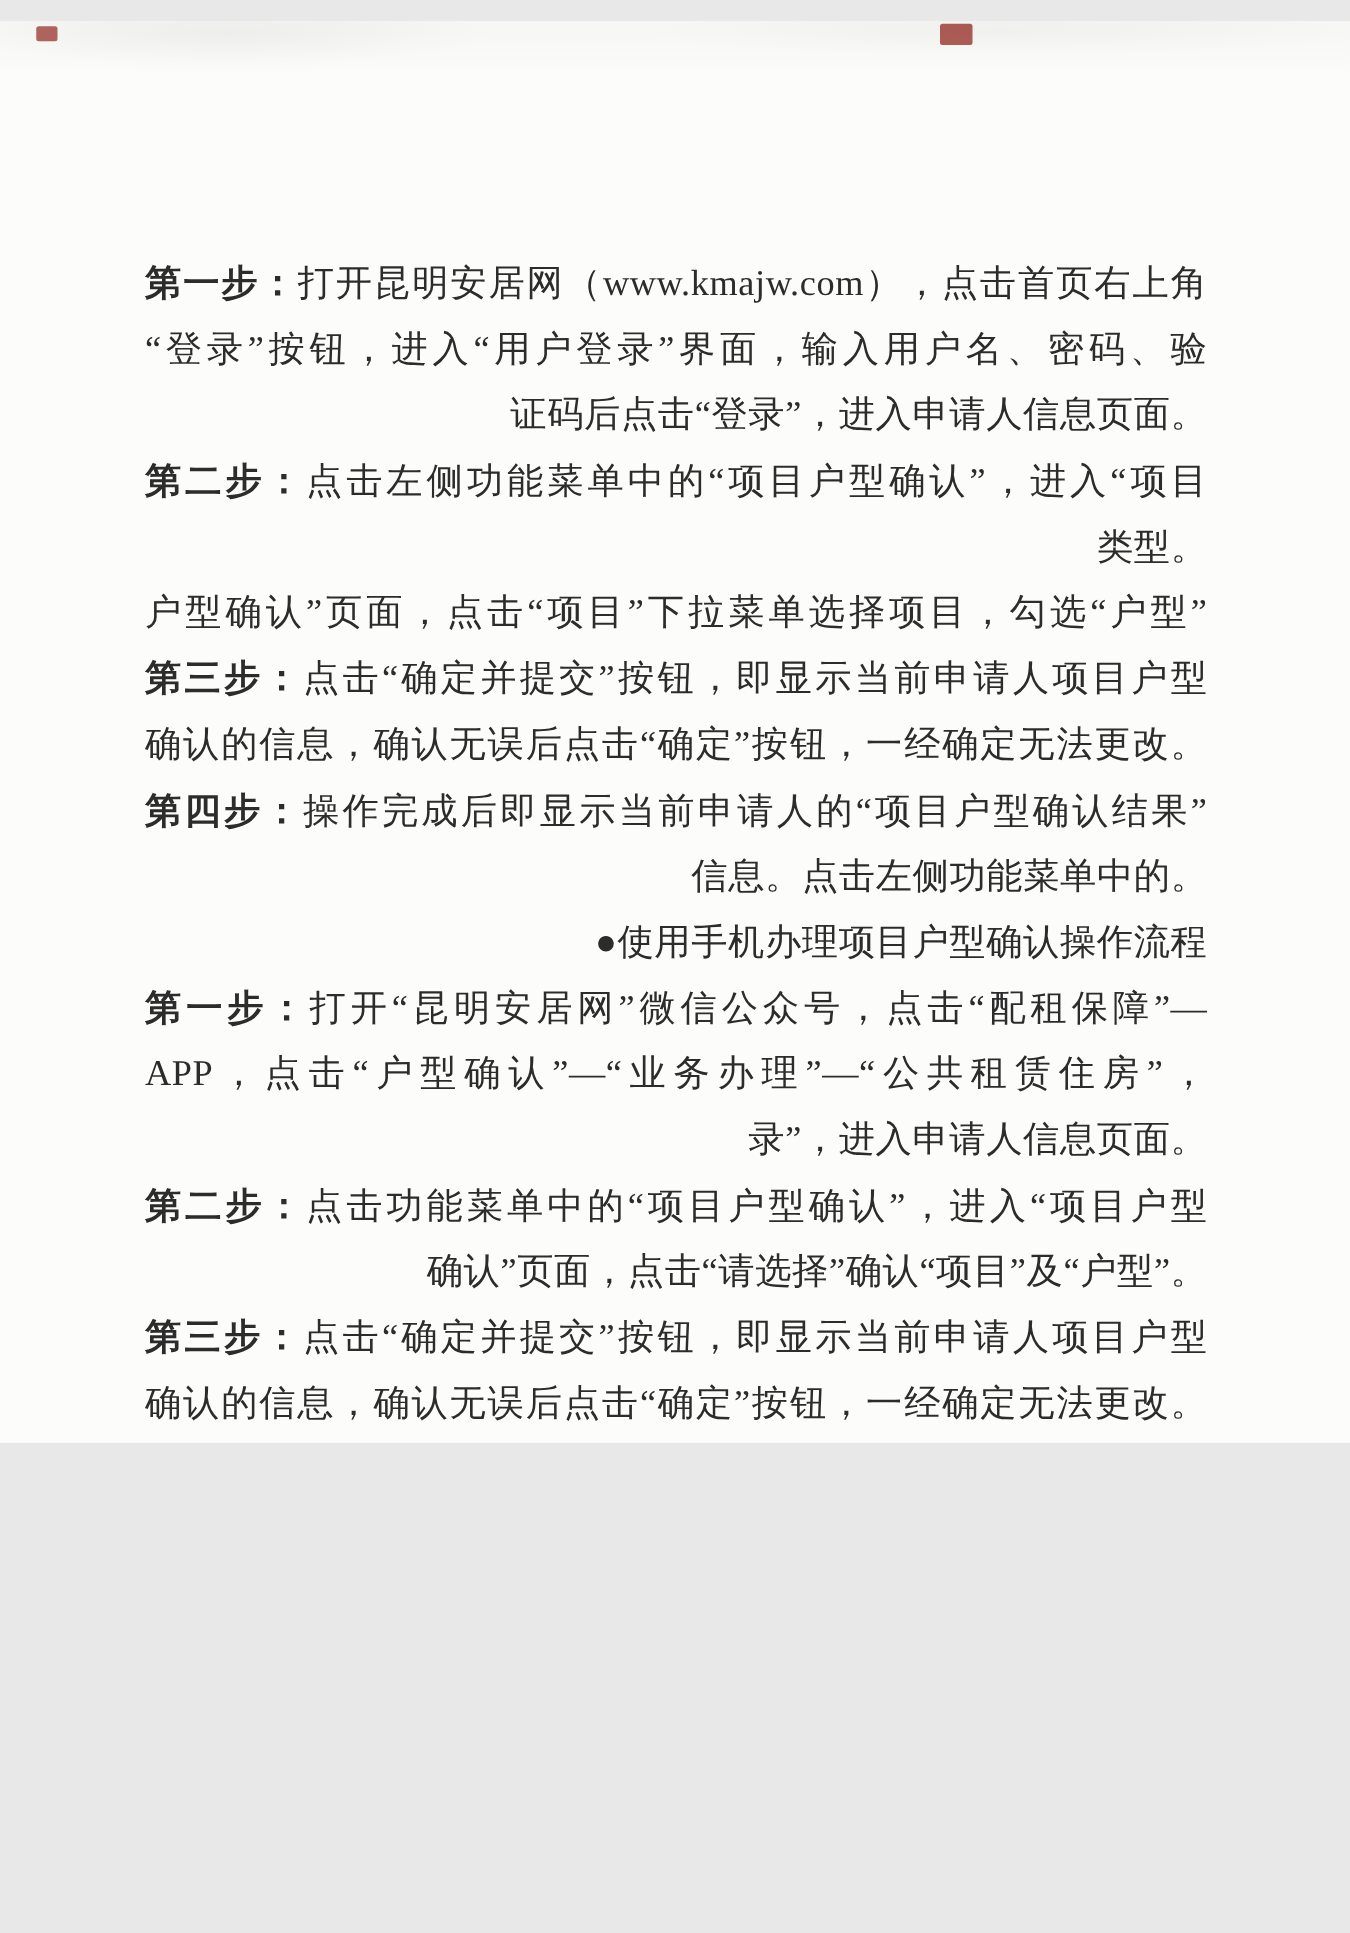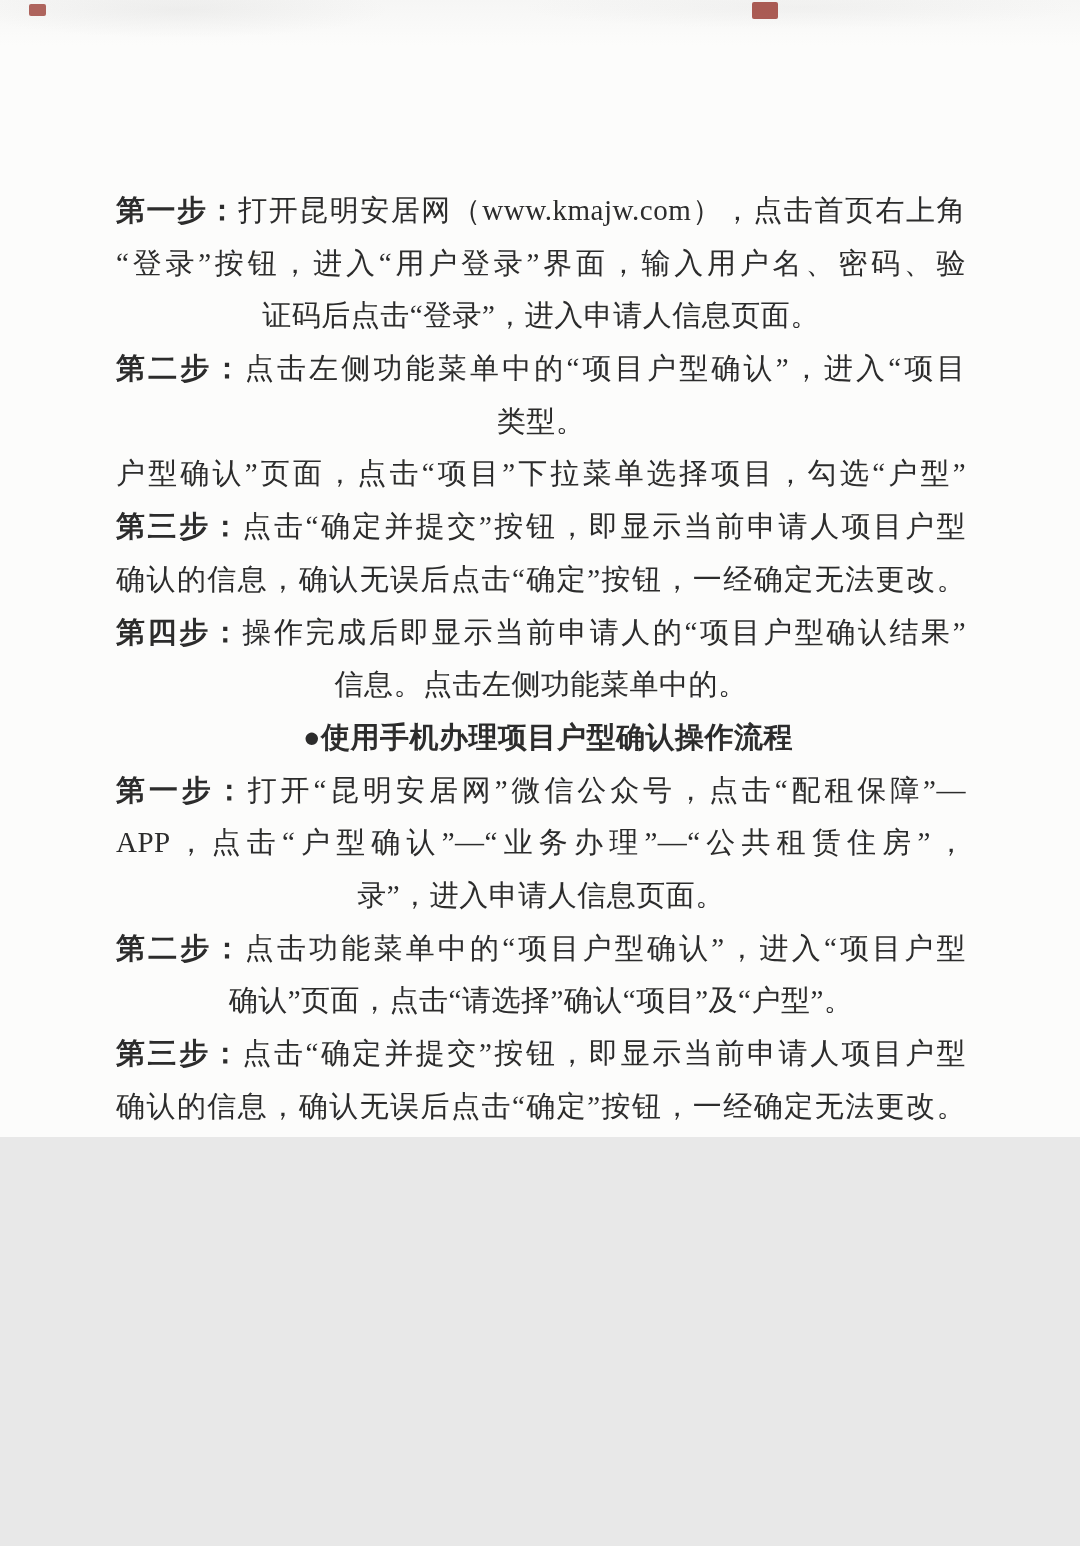--- a/index.html
+++ b/index.html
@@ -1,19 +1,19 @@
 <!DOCTYPE html>
 <html><head>
 <meta charset="utf-8">
 <style>
   html,body { margin:0; padding:0; background:#e8e8e8; }
   .page {
     position:relative;
     width:1080px; height:1137px;
-    margin:0 auto;
+    margin:17px auto;
     background:#fbfbfa;
     background-image:
       radial-gradient(ellipse 300px 40px at 180px 10px, rgba(150,150,150,0.10), transparent 70%),
       radial-gradient(ellipse 400px 30px at 800px 8px, rgba(160,160,160,0.08), transparent 70%),
       radial-gradient(ellipse 120px 60px at 60px 1440px, rgba(150,150,150,0.07), transparent 70%),
       linear-gradient(180deg, #f6f6f5 0%, #fcfcfb 4%, #fcfcfb 100%);
     overflow:hidden;
     font-family:"Liberation Serif","DejaVu Serif",serif;
     color:#2c2c2c;
   }
@@ -23,31 +23,31 @@
   .content {
     position:absolute;
     left:116px; top:184px;
     width:850px;
   }
   .line {
     font-size:29px;
     height:52.7px;
     line-height:52.7px;
     letter-spacing:0.5px;
-    text-align:center;
+    text-align:right;
     white-space:nowrap;
   }
   .line.fill {
     white-space:normal;
     text-align:justify;
     text-align-last:justify;
     -moz-text-align-last:justify;
   }
   .line .step-label { font-weight:bold; }
-  .line.heading { font-weight:bold; padding-left:14px; }
+  .line.heading { font-weight:normal; padding-left:14px; }
   .footer-pagenum {
     position:absolute;
     left:124px; top:1442px;
     font-size:30px;
     letter-spacing:3px;
     color:#333;
     text-align:center;
   }
 </style>
 </head>

